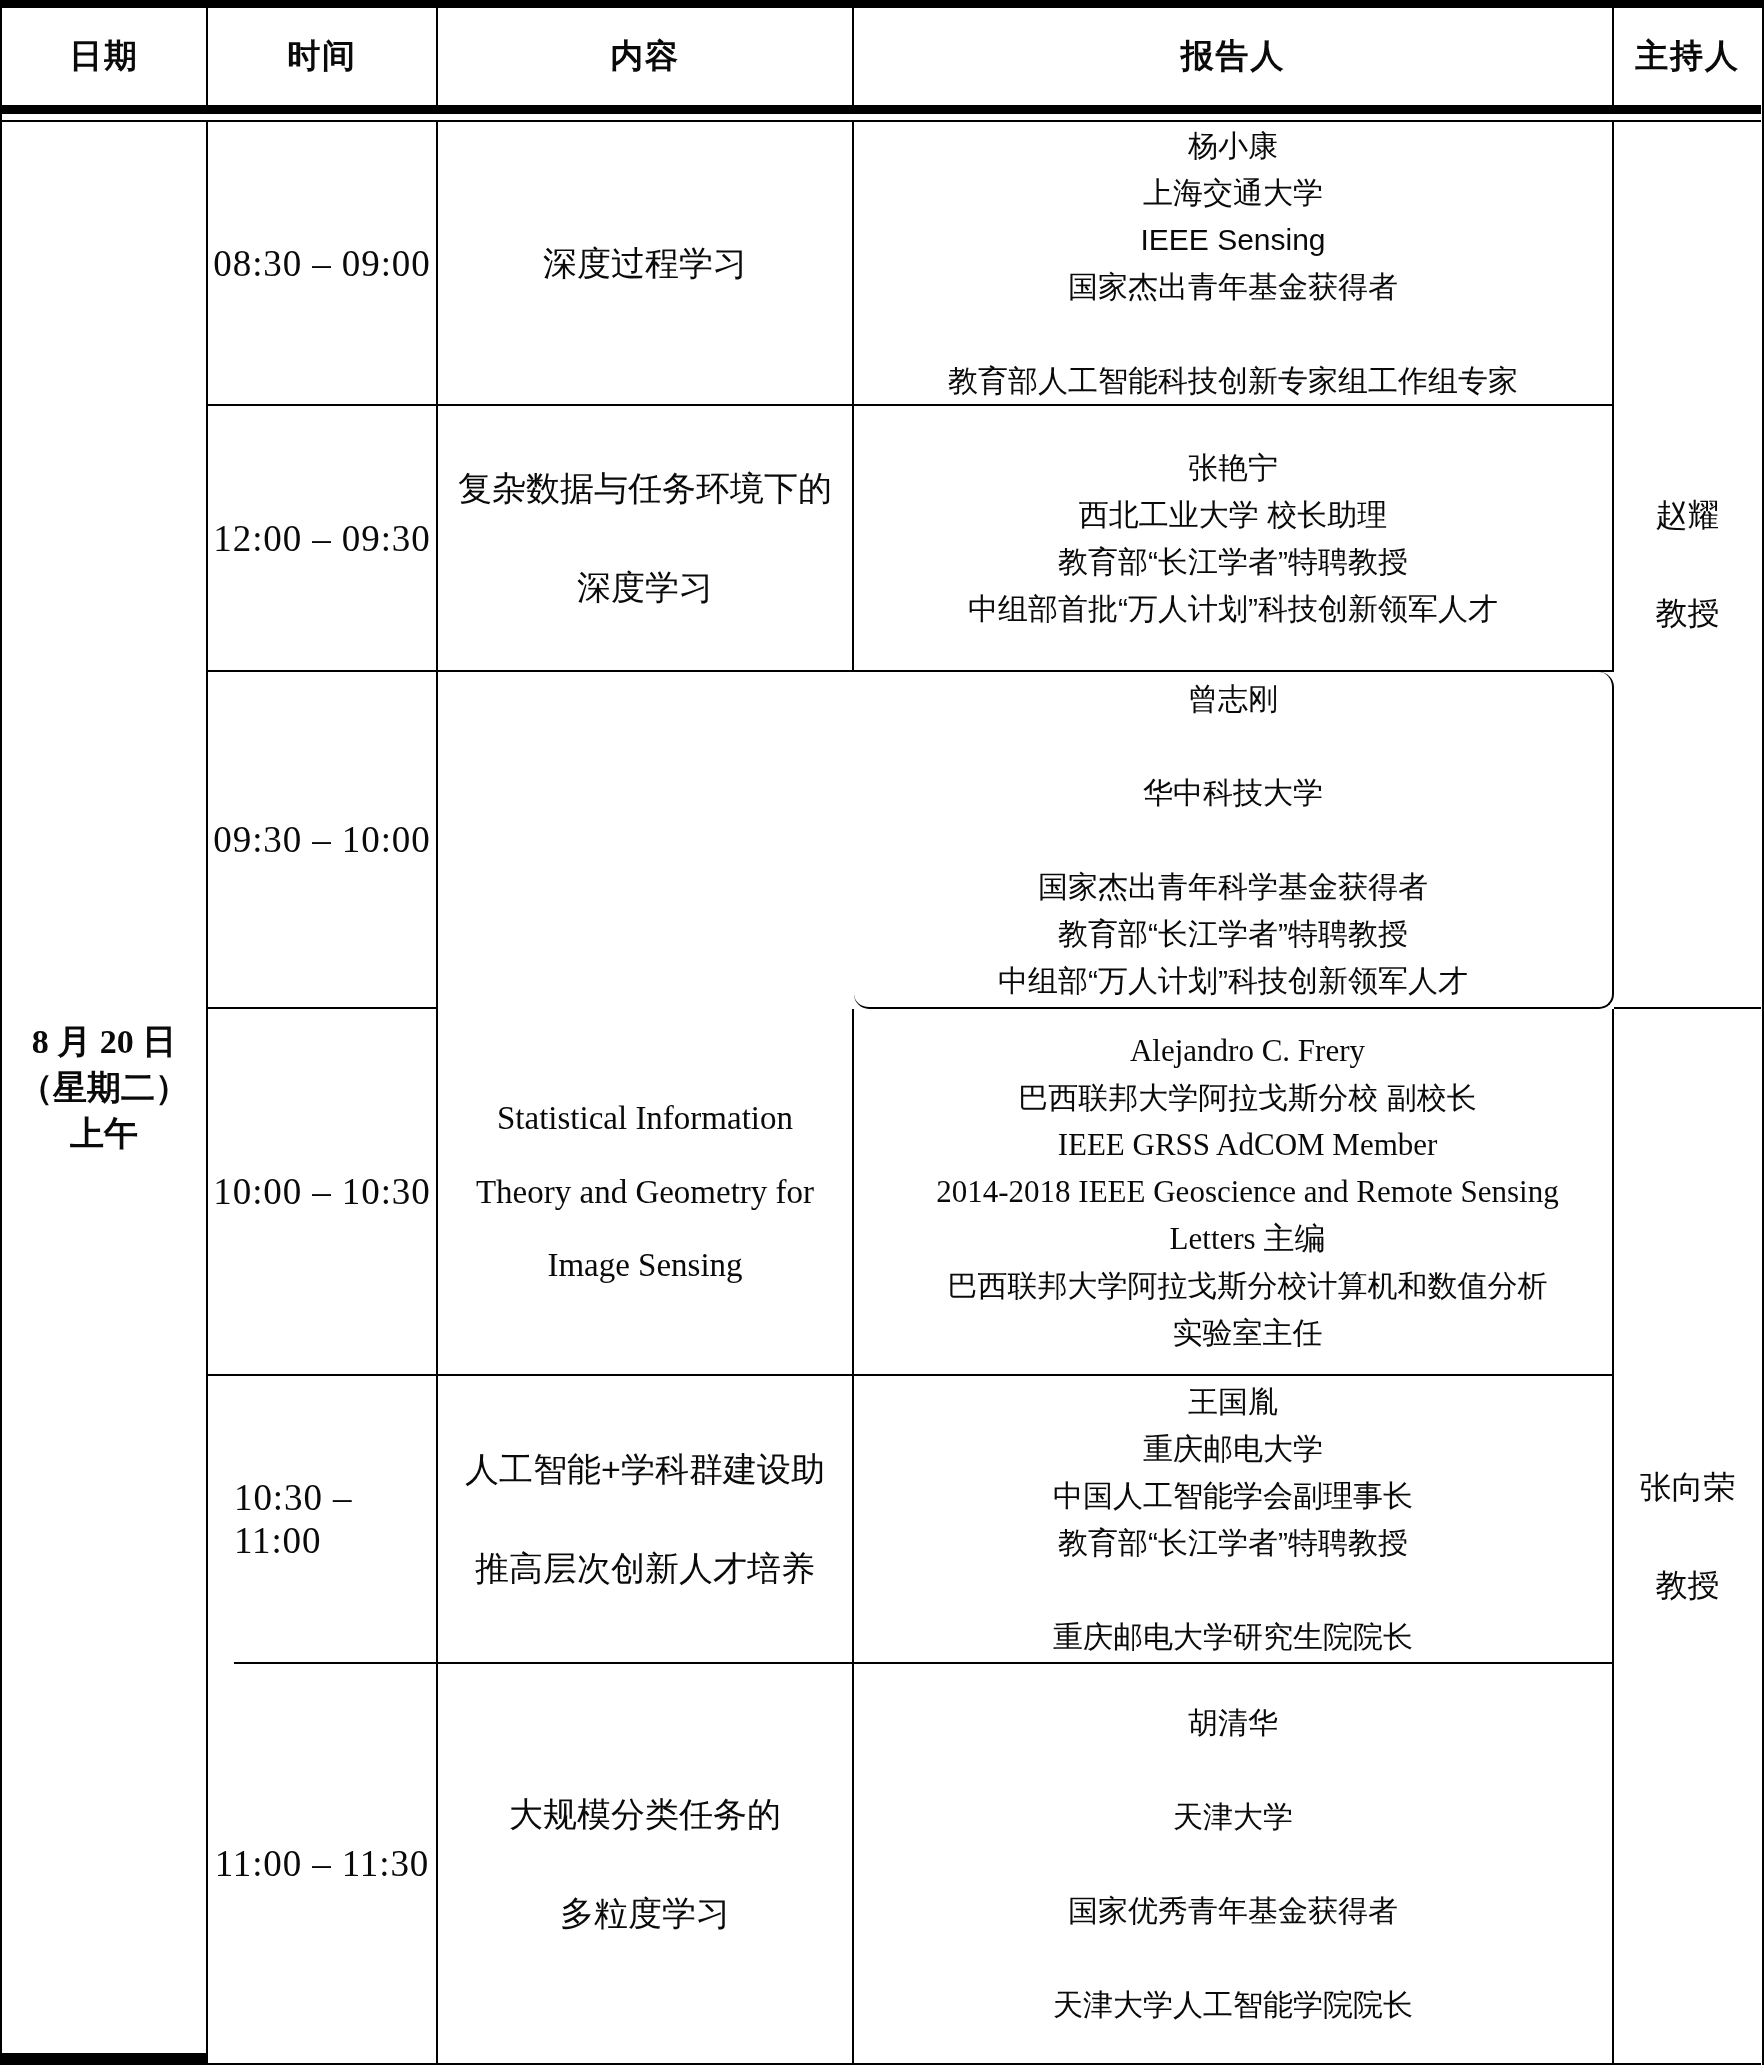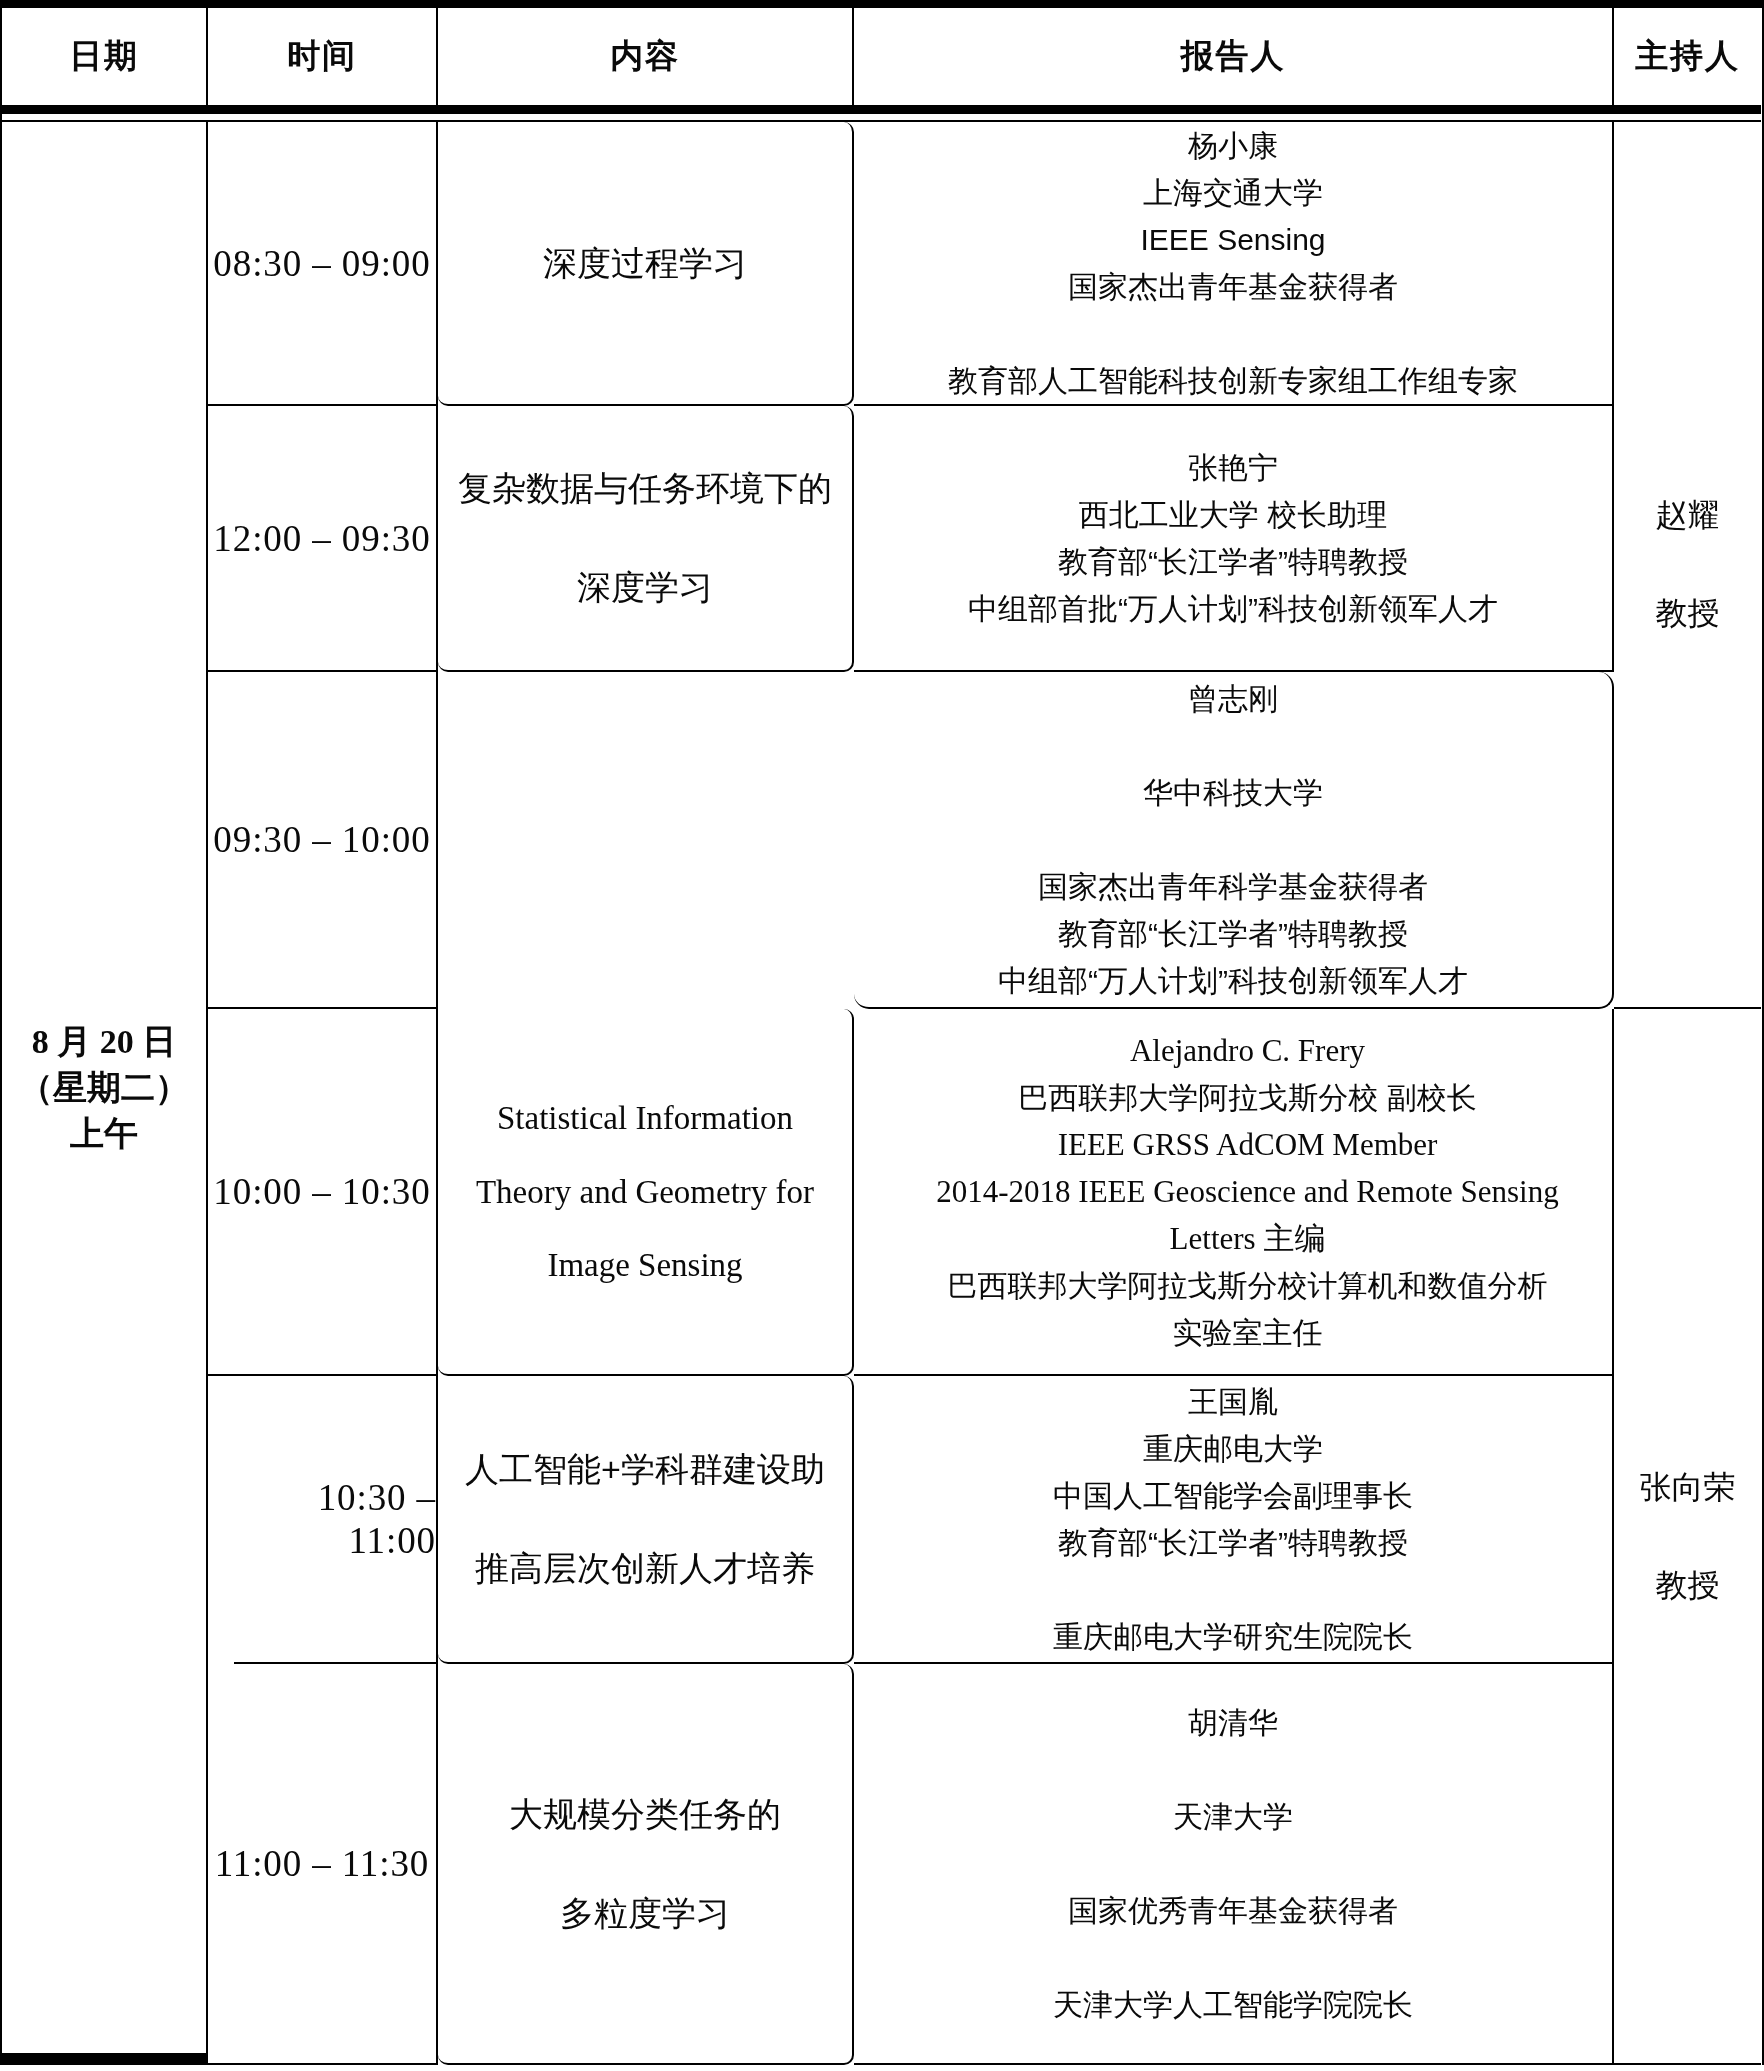--- a/index.html
+++ b/index.html
@@ -14,38 +14,38 @@
     grid-template-columns:206px 230px 416px 760px 147px;
     grid-template-rows:97px 17px 284px 266px 337px 367px 288px 401px;
     background:#fff;
   }
   .c{
     box-sizing:border-box;
     display:flex;
     flex-direction:column;
     justify-content:center;
     align-items:center;
-    text-align:right;
+    text-align:left;
     overflow:hidden;
   }
   .br{border-right:2.6px solid #000;}
   .bb{border-bottom:2.6px solid #000;}
   .hdr{font-weight:bold;font-size:33px;letter-spacing:1.8px;}
   .divider{
     grid-column:1 / 6;
     box-sizing:border-box;
     height:17px;
     border-top:9.7px solid #000;
     border-bottom:2.6px solid #000;
     background:#fff;
   }
   .datecell{font-family:"Liberation Serif",serif;font-weight:bold;font-size:34px;border-bottom:12.4px solid #000;}
   .dline{line-height:46px;white-space:pre;}
   .timecell{font-family:"Liberation Serif",serif;font-size:37px;letter-spacing:0.9px;}
-  .contentcell{font-size:34px;border-radius:10px;}
+  .contentcell{font-size:34px;}
   .cline{line-height:49px;margin:25px 0;}
   .encontent{font-family:"Liberation Serif",serif;font-size:33px;}
   .encontent .cline{line-height:56px;margin:8.8px 0;}
   .speakercell{font-size:30px;}
   .sline{line-height:47px;min-height:47px;white-space:pre-wrap;}
   .serif{font-family:"Liberation Serif",serif;font-size:31px;}
   .hostcell{font-size:32px;}
   .hline{line-height:49px;}
   .hgap{height:49px;}
 </style>

